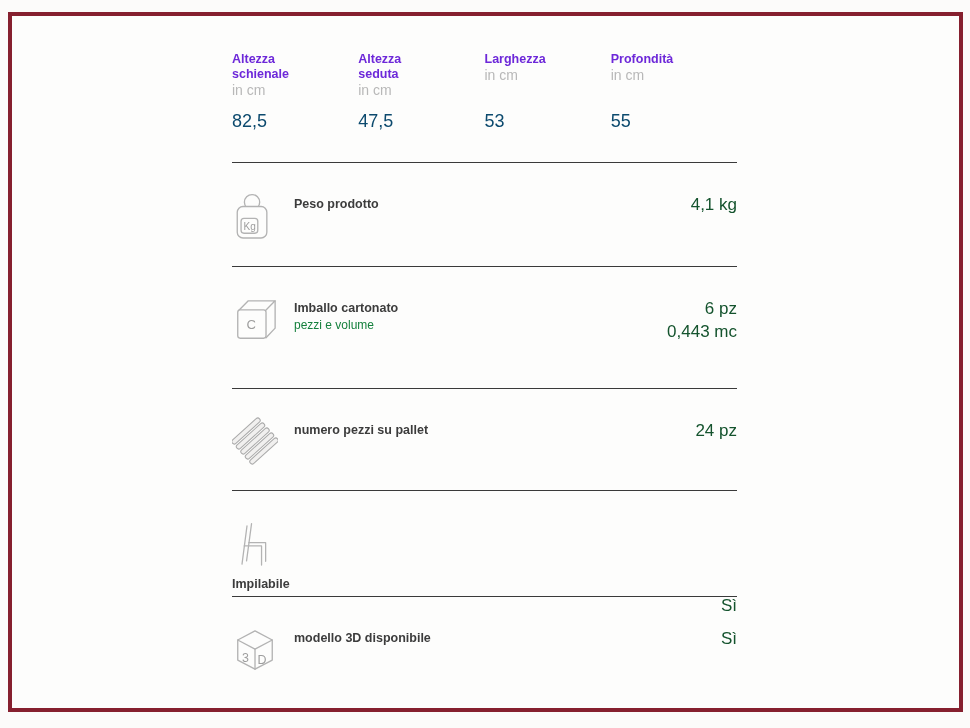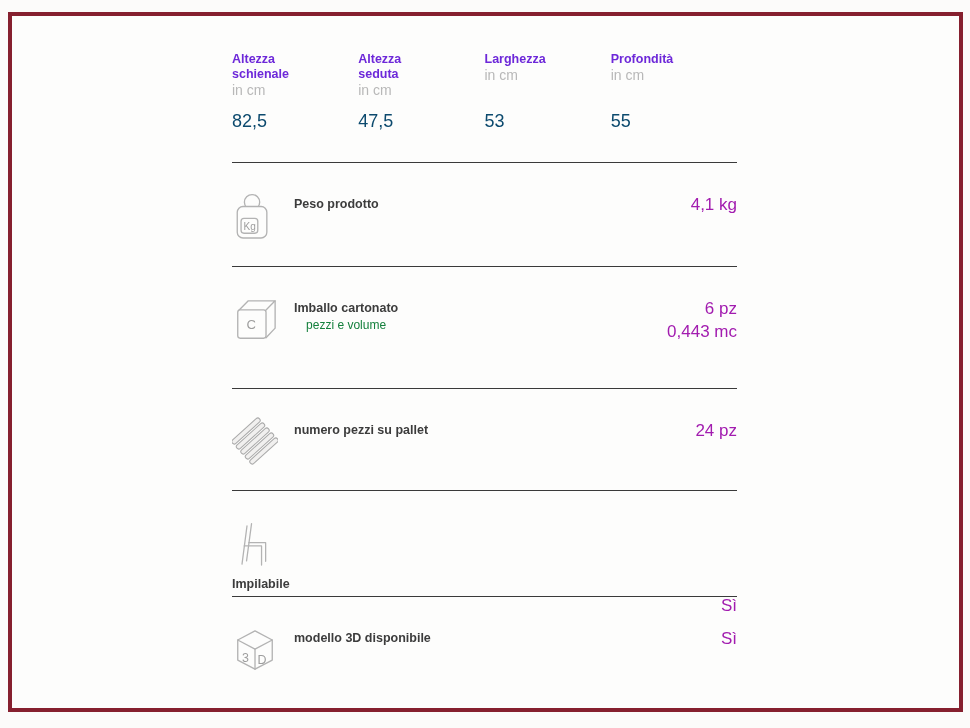--- a/index.html
+++ b/index.html
@@ -19,24 +19,24 @@
 
   
   .row { display:flex; align-items:flex-start; border-top:1.5px solid #3a3a3a; padding-top:28px; }
   .row-1 { height:104px; }
   .row-2 { height:122px; }
   .row-3 { height:102px; }
   .row-4 { height:106px;flex-direction:column; }
   .row-5 { height:100px; }
   .icon-wrap { width:46px; margin-right:16px; flex:none; }
   .icon-wrap svg { display:block; }
-  .row-labels { padding-top:6px;text-align:center; }
+  .row-labels { padding-top:6px; }
   .row-label { font-size:12.5px; font-weight:bold; color:#3c3c3c; line-height:15px; }
   .row-sub { font-size:12px; color:#15803d; line-height:15px; margin-top:2px; }
-  .row-value { margin-left:auto; text-align:right; font-size:17px; color:#a21caf; line-height:23px; padding-top:2px; }
+  .row-value { margin-left:auto; text-align:right; font-size:17px; color:#14532d; line-height:23px; padding-top:2px; }
 
   .ic { stroke:#b3b3b3; fill:none; stroke-width:1.4; stroke-linejoin:round; stroke-linecap:round; }
   .ic-fill { fill:#fdfdfc; }
   .ic-slat { fill:#f1f0ef; stroke:#aaa; stroke-width:1.1; }
   .ic-txt { fill:#9e9e9e; stroke:none; font-family:"Liberation Sans",sans-serif; }
 </style>
 </head>
 <body>
 
 <div class="frame">

